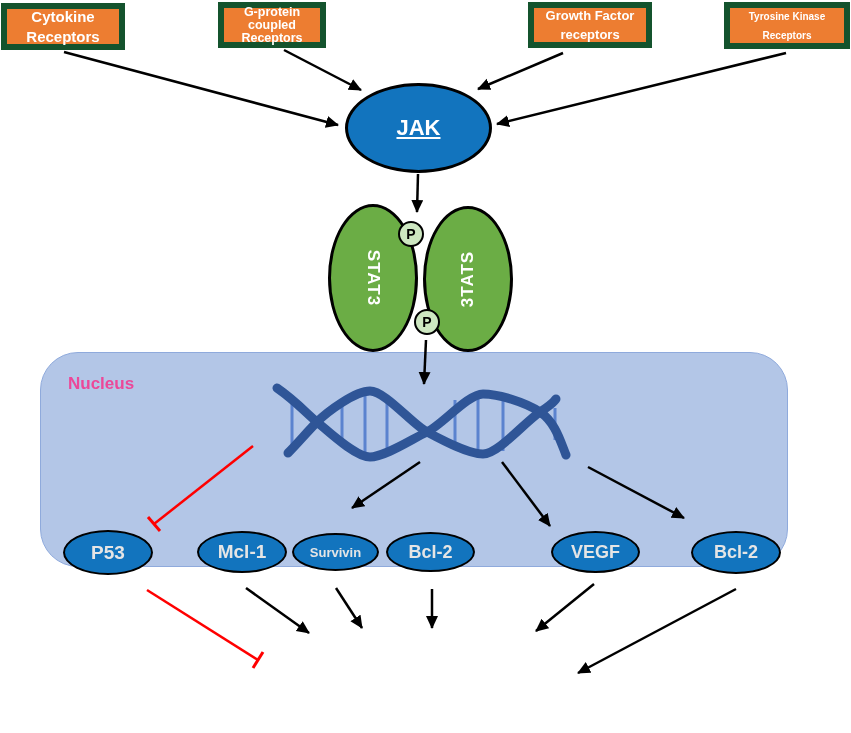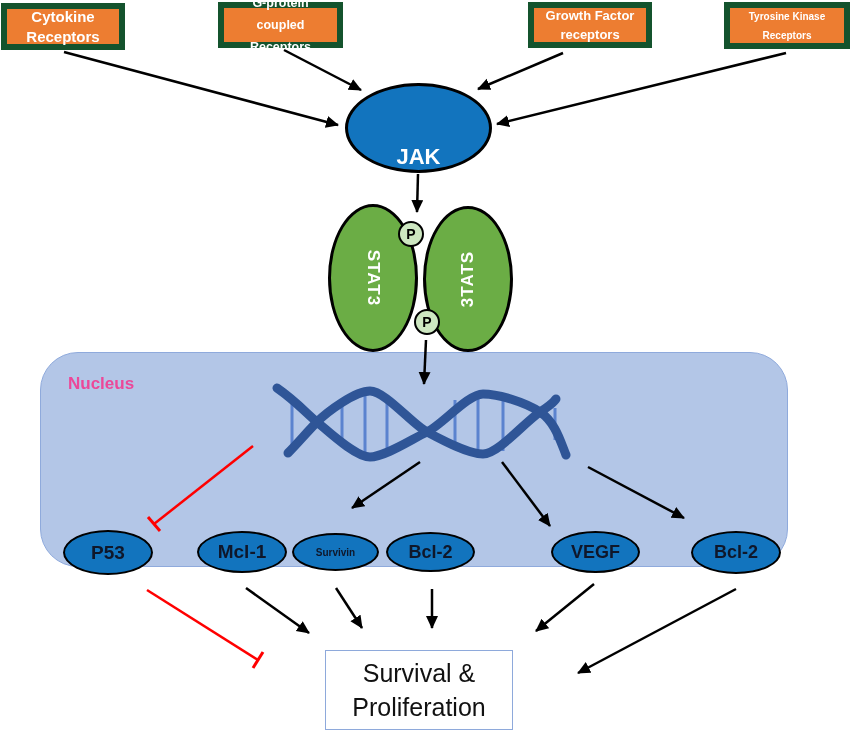--- a/index.html
+++ b/index.html
@@ -4,28 +4,28 @@
 <style>
   html,body{margin:0;padding:0;background:#fff;font-family:"Liberation Sans",sans-serif;}
   #canvas{position:relative;width:851px;height:733px;background:#ffffff;overflow:hidden;}
 
   
   .rbox{position:absolute;background:#ED7D31;border:6px solid #14532d;color:#ffffff;
         display:flex;align-items:center;justify-content:center;text-align:center;
         font-weight:bold;box-sizing:border-box;}
   .rbox .lbl{padding:2px 6px;}
   #rbox-0{left:1px;top:3px;width:124px;height:47px;font-size:15px;line-height:20px;}
-  #rbox-1{left:218px;top:2px;width:125px;height:46px;font-size:12.5px;line-height:22px;}
+  #rbox-1{left:218px;top:2px;width:108px;height:46px;font-size:12.5px;line-height:13px;}
   #rbox-2{left:502px;top:2px;width:124px;height:46px;font-size:13px;line-height:19px;margin-left:26px;}
   #rbox-3{left:724px;top:2px;width:126px;height:47px;font-size:10px;line-height:19px;}
 
   
   .jak{position:absolute;left:345px;top:83px;width:147px;height:90px;background:#1274BE;
-       border:3px solid #000;border-radius:50%;display:flex;align-items:flex-end;justify-content:center;
-       color:#fff;font-size:22px;font-weight:bold;box-sizing:border-box;z-index:3;}
+       border:3px solid #000;border-radius:50%;display:flex;align-items:center;justify-content:center;
+       color:#fff;font-size:22px;font-weight:bold;box-sizing:border-box;z-index:3;text-decoration:underline;}
 
   
   .stat3{position:absolute;width:90px;height:148px;background:#6BAD45;border:3px solid #000;
          border-radius:50%;display:flex;align-items:center;justify-content:center;
          box-sizing:border-box;z-index:3;}
   #stat3-left{left:328px;top:204px;}
   #stat3-right{left:423px;top:206px;width:90px;height:146px;}
   .stat3 .vtext{color:#fff;font-size:17px;font-weight:bold;white-space:nowrap;letter-spacing:1px;}
   #stat3-left .vtext{transform:rotate(90deg);}
   #stat3-right .vtext{transform:rotate(-90deg);}
@@ -37,25 +37,25 @@
   #pcirc-top{left:398px;top:221px;}
   #pcirc-bottom{left:414px;top:309px;}
 
   
   .nucleus{position:absolute;left:40px;top:352px;width:748px;height:215px;background:#B3C6E7;
            border:1.5px solid #8FAADC;border-radius:38px;box-sizing:border-box;z-index:1;}
   .nucleus-label{position:absolute;left:68px;top:374px;font-size:17px;font-weight:bold;color:#ec4899;z-index:2;}
 
   
   .gene{position:absolute;background:#1274BE;border:2.5px solid #000;border-radius:50%;
-        display:flex;align-items:center;justify-content:center;color:#0f172a;font-weight:bold;
+        display:flex;align-items:center;justify-content:center;color:#e5e5e5;font-weight:bold;
         box-sizing:border-box;z-index:3;}
   #gene-0{left:63px;top:530px;width:90px;height:45px;font-size:19px;}
   #gene-1{left:197px;top:531px;width:90px;height:42px;font-size:19px;align-items:center;}
-  #gene-2{left:292px;top:533px;width:87px;height:38px;font-size:10px;}
+  #gene-2{left:292px;top:533px;width:87px;height:38px;font-size:13px;}
   #gene-3{left:386px;top:532px;width:89px;height:40px;font-size:18px;}
   #gene-4{left:551px;top:531px;width:89px;height:42px;font-size:18px;}
   #gene-5{left:691px;top:531px;width:90px;height:43px;font-size:18px;}
 
   
   .survival{position:absolute;left:325px;top:650px;width:188px;height:80px;background:#fff;
             border:1.5px solid #8EA9DB;display:flex;align-items:center;justify-content:center;
             text-align:center;color:#111;font-size:25px;line-height:34px;box-sizing:border-box;z-index:3;}
   .survival .lbl{padding:0 10px;}
 
@@ -161,17 +161,14 @@
   <div class="gene" id="gene-3">
     <span>Bcl-2</span>
   </div>
   <div class="gene" id="gene-4">
     <span>VEGF</span>
   </div>
   <div class="gene" id="gene-5">
     <span>Bcl-2</span>
   </div>
 
-  <div class="survival">
-    <span class="lbl">Survival &amp; Proliferation</span>
-  </div>
 
 </div>
 
 </body></html>

